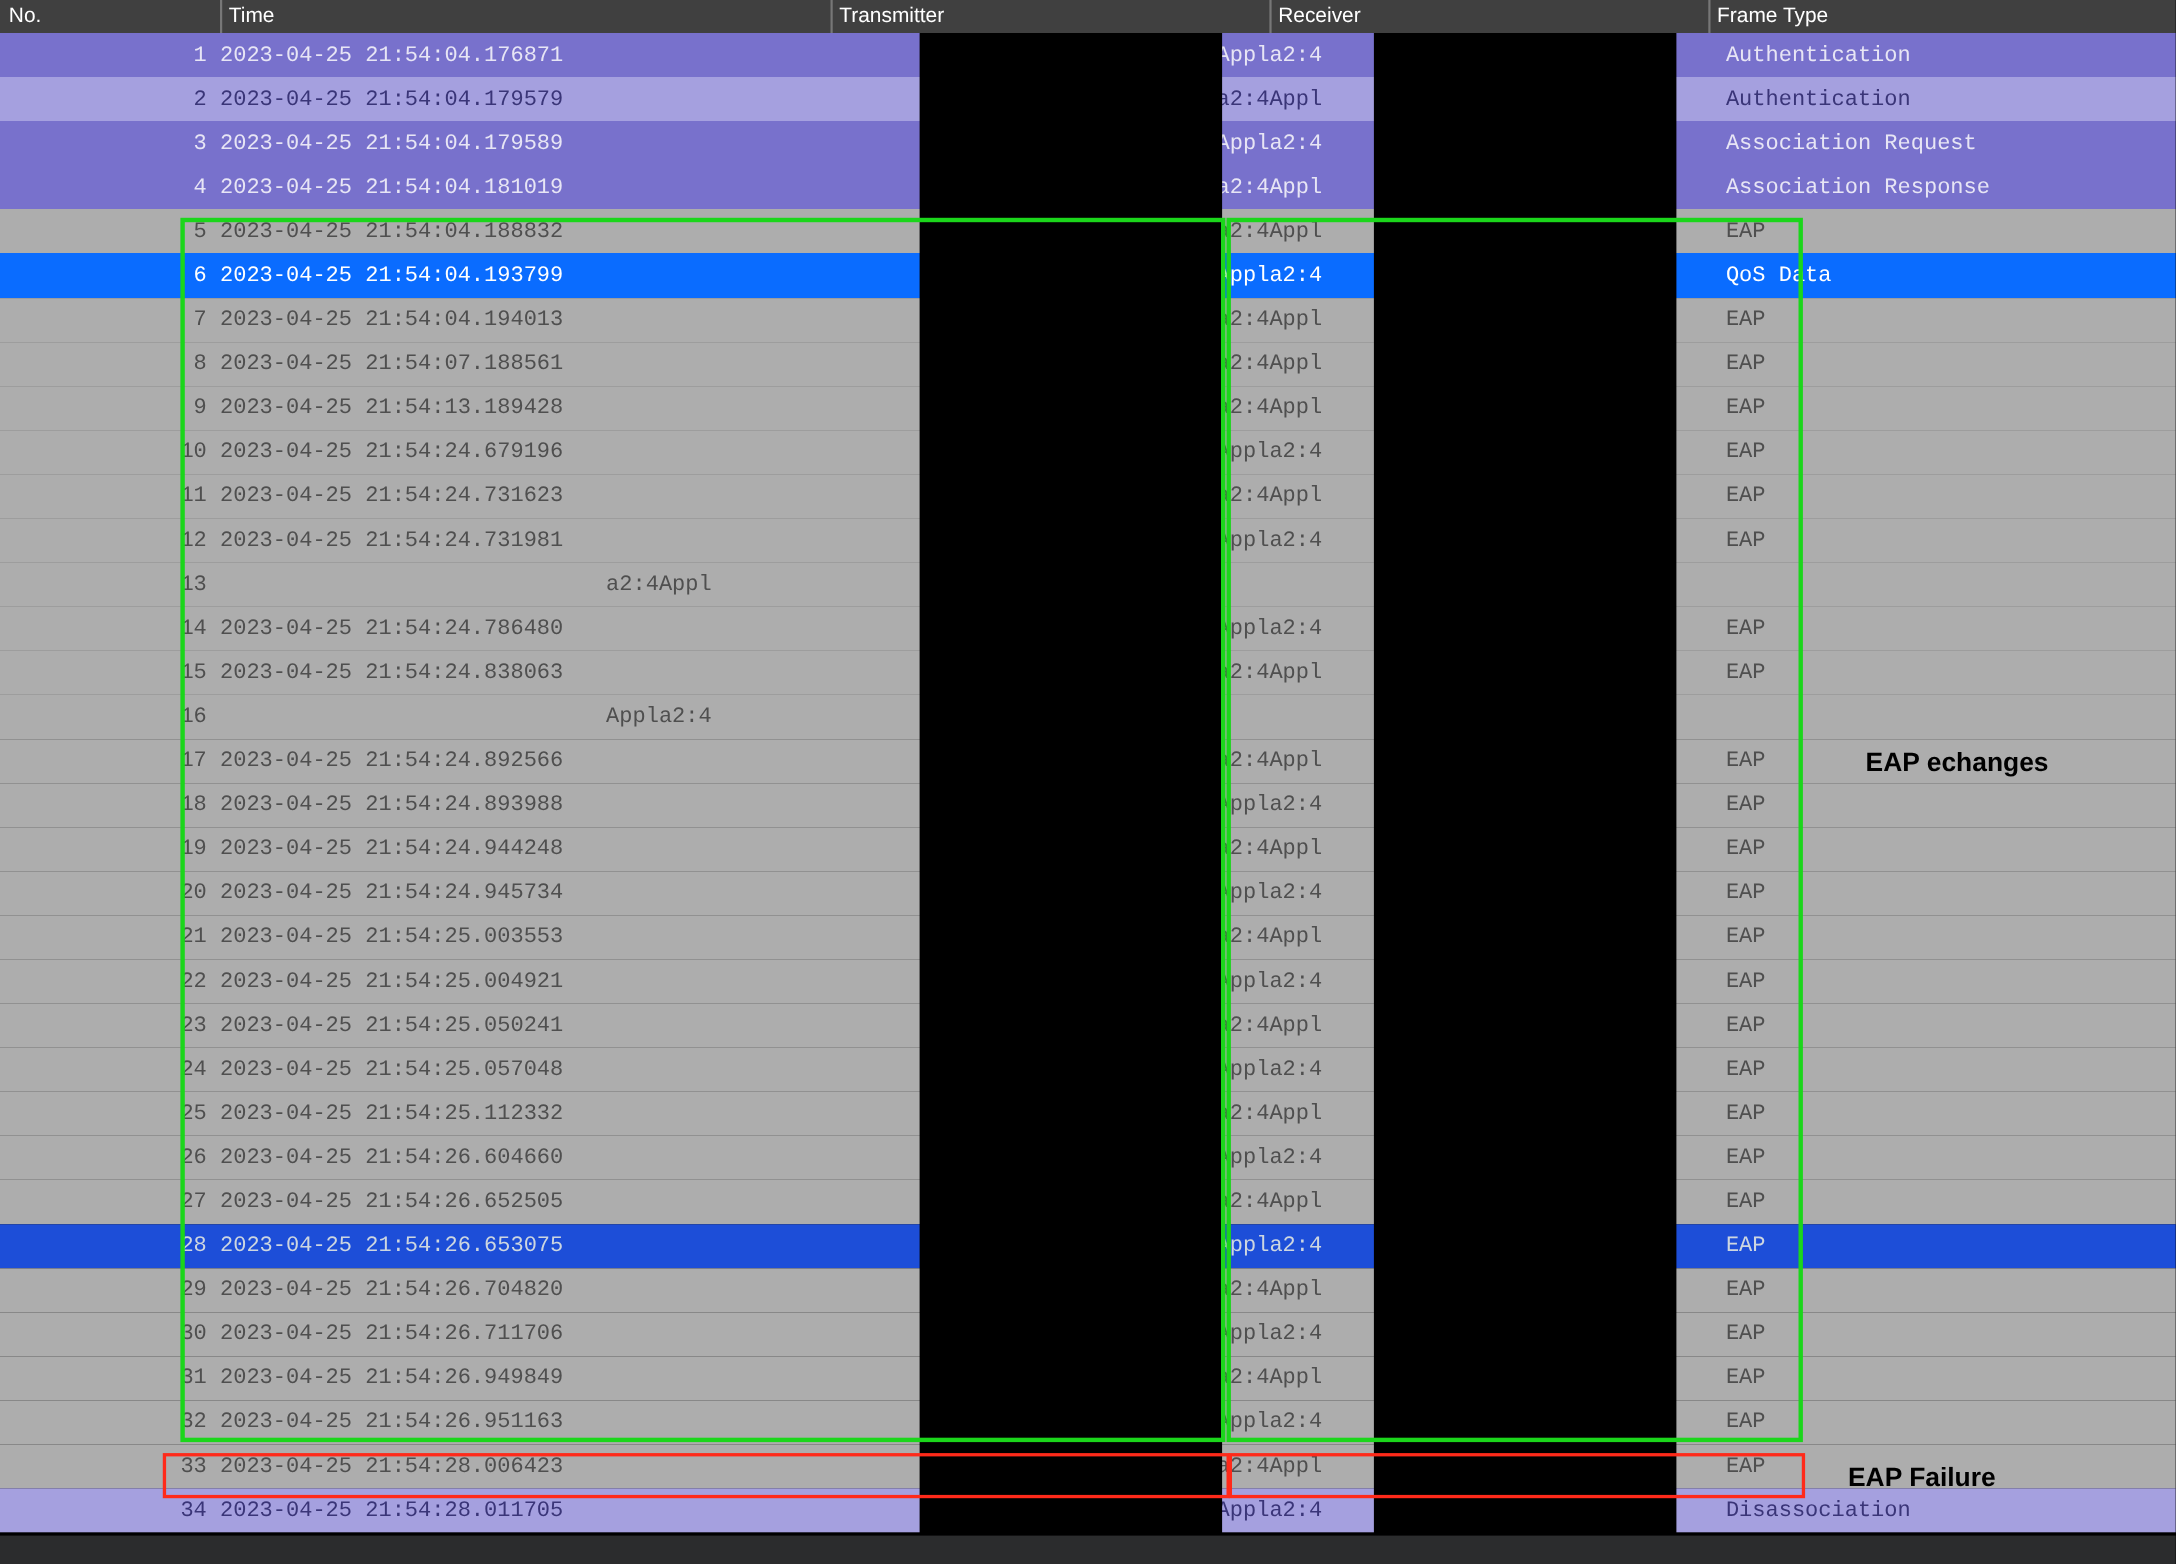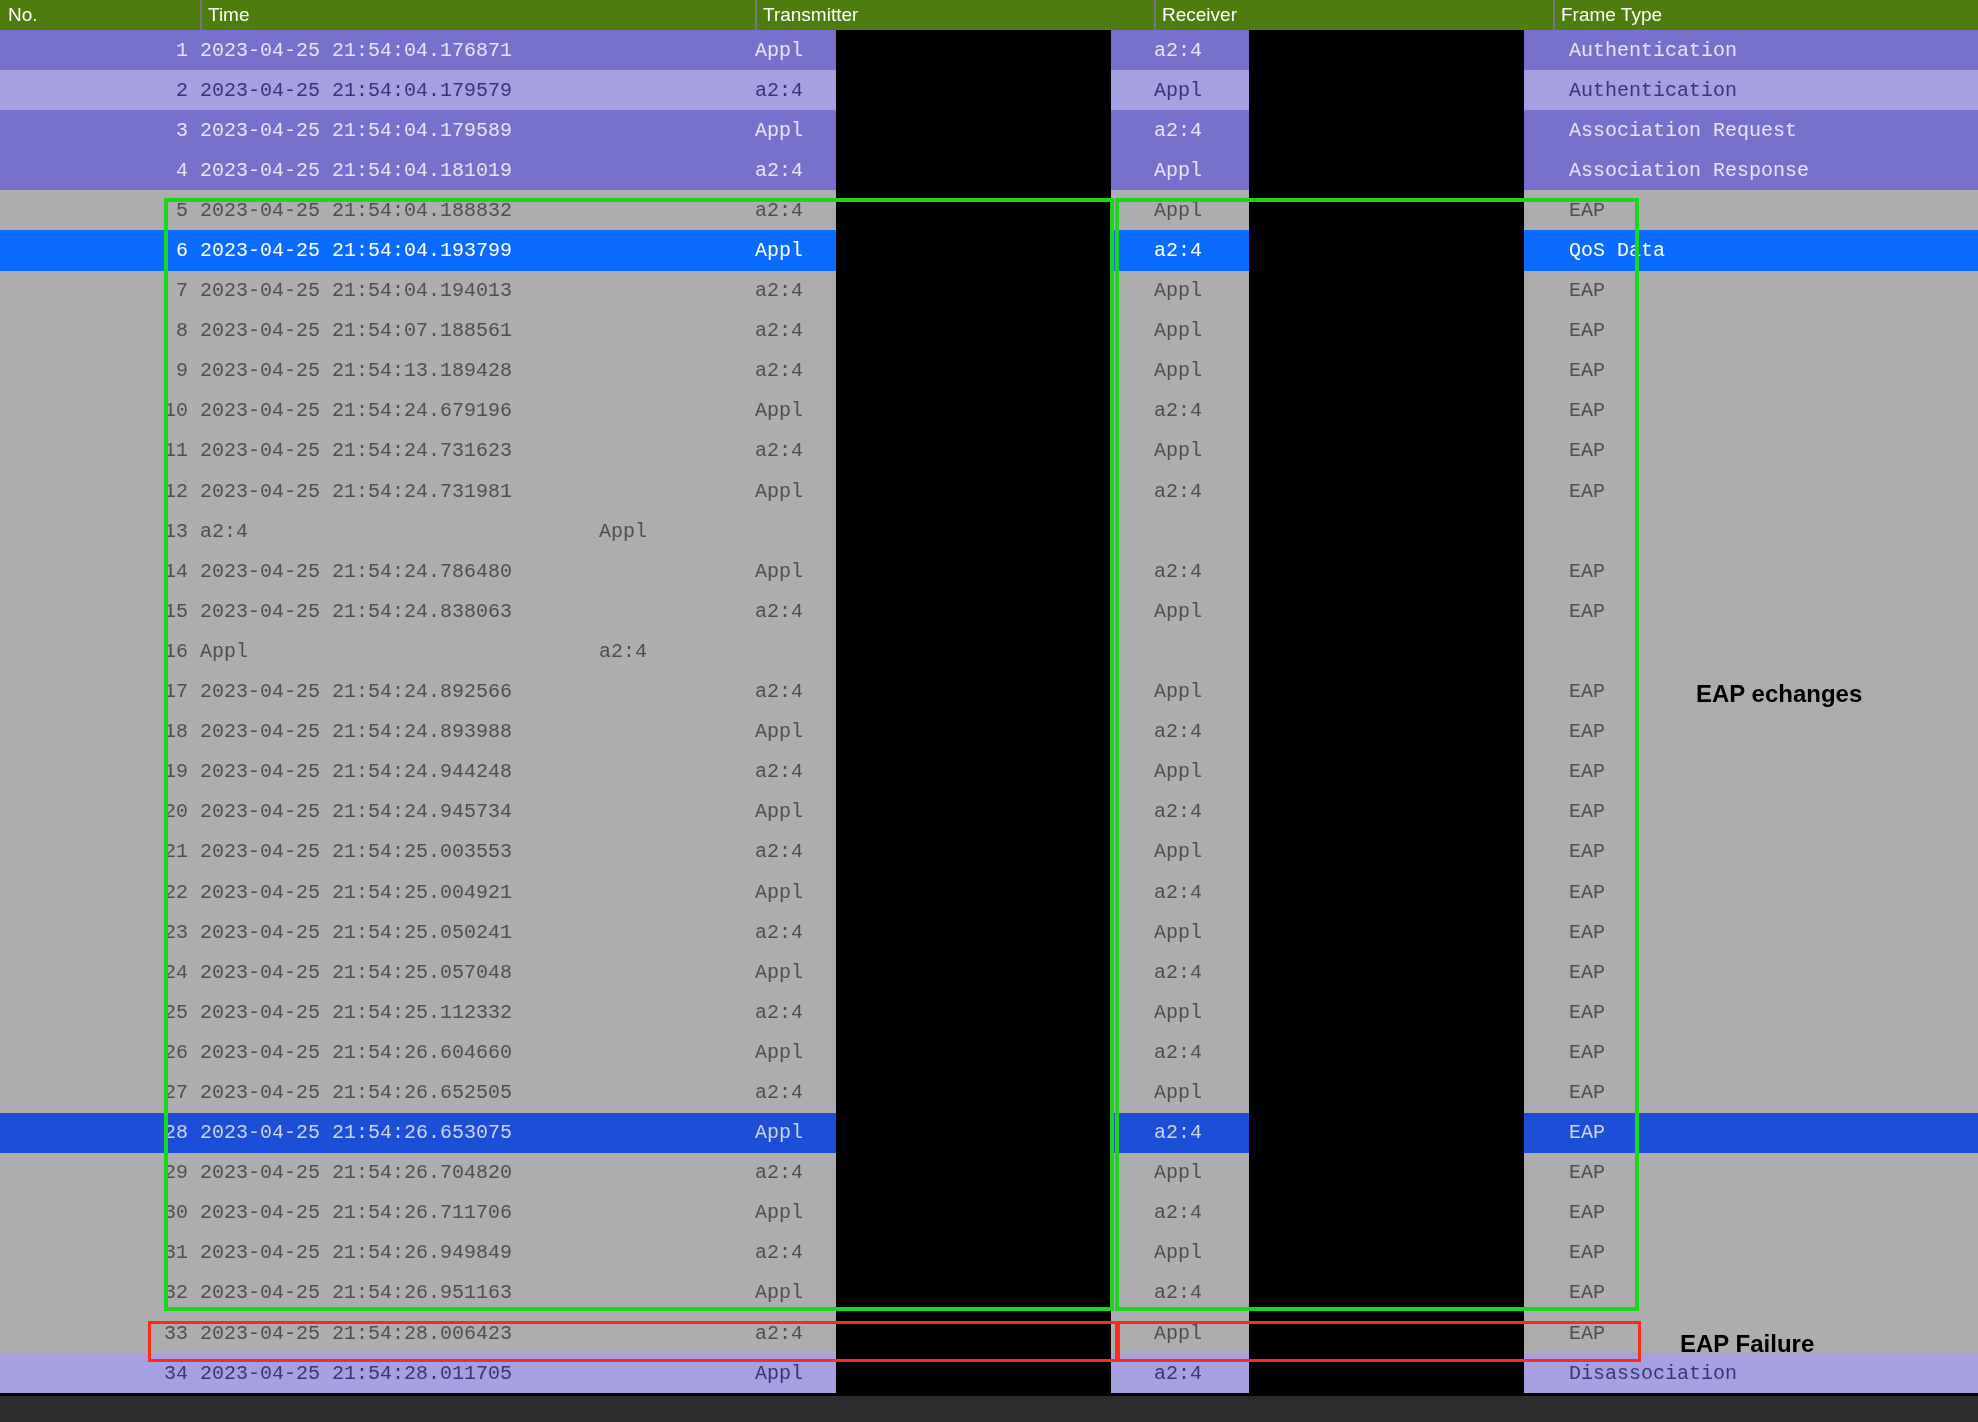--- a/index.html
+++ b/index.html
@@ -7,21 +7,21 @@
     font-family: Menlo, Monaco, "Courier New", monospace;
     background: #000;
     font-size: 20px;
     width: 1978px;
     height: 1422px;
     overflow: hidden;
     position: relative;
   }
   
   .header {
-    background: #4d7c0f;
+    background: #404040;
     color: #fff;
     height: 30px;
     display: flex;
     align-items: center;
     font-family: -apple-system, BlinkMacSystemFont, "Segoe UI", sans-serif;
     font-size: 19px;
     font-weight: 400;
   }
   .header .col { border-left: 2px solid #777; padding-left: 6px; height: 100%; display: flex; align-items: center; }
   .header .col.no { border-left: none; padding-left: 8px; }
@@ -30,21 +30,21 @@
   .row {
     display: flex;
     height: 40.1px;
     color: #5a5a5a;
     align-items: center;
   }
   .row .cell { white-space: pre; }
   
   .co-no    { width: 200px; text-align: right; padding-right: 12px; }
   .co-time  { width: 555px; }
-  .co-tx    { width: 399px; }
+  .co-tx    { width: 399px; text-align: right; }
   .co-rx    { width: 399px; }
   .co-ft    { width: 340px; padding-left: 16px; }
   
   .row.purple-dark { background: #7871cc; color: #e7e5f5; }
   .row.purple-light { background: #a5a0df; color: #3a3578; }
   .row.gray { background: #adadad; color: #4f4f4f; }
   .row.blue-sel { background: #0a6cff; color: #fff; }
   .row.navy { background: #1d4ed8; color: #cdd6e0; }
   
   .redact {

